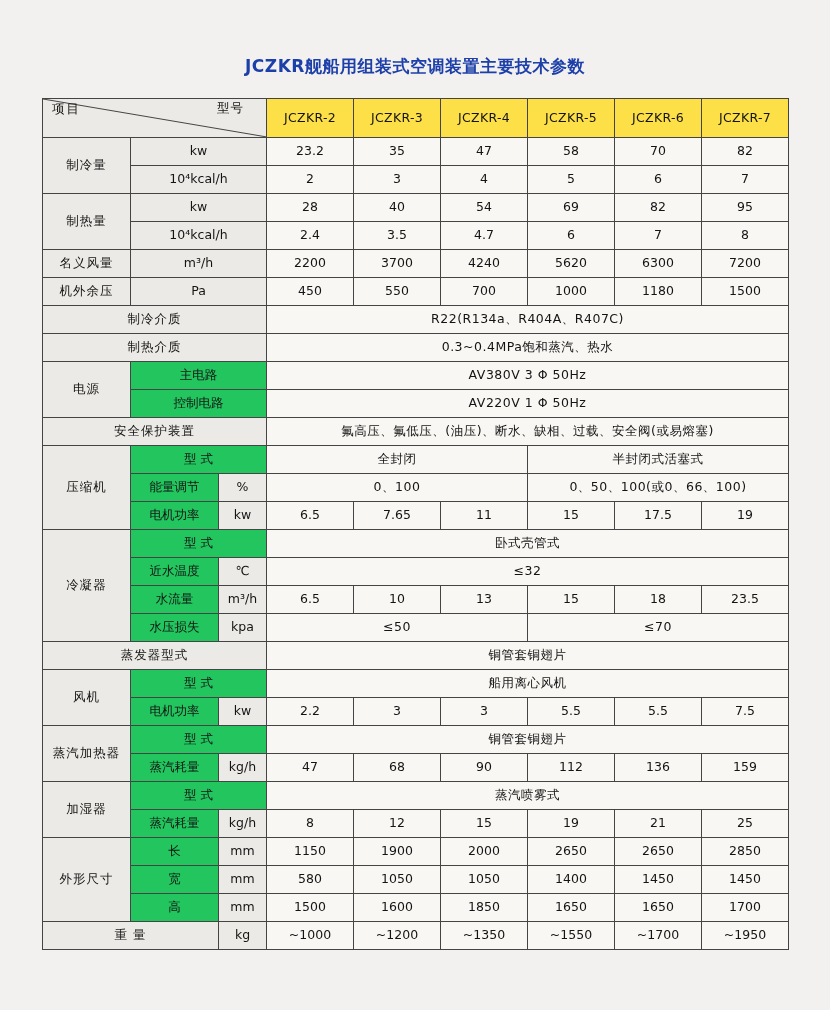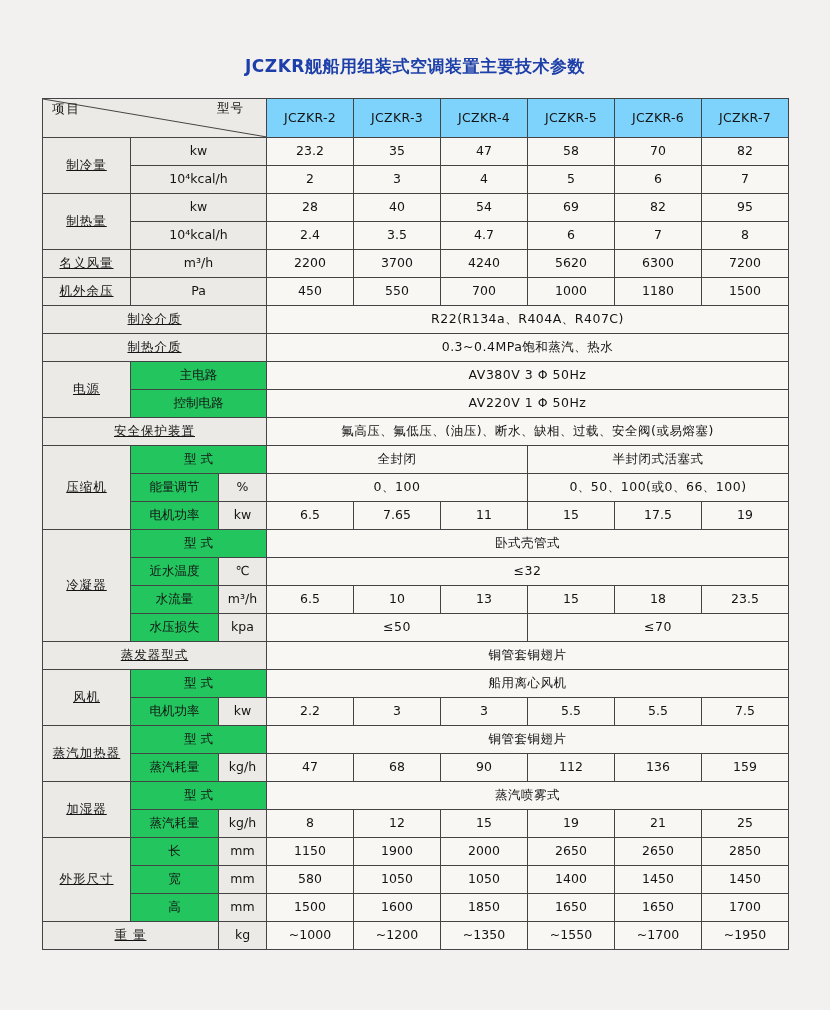--- a/index.html
+++ b/index.html
@@ -42,21 +42,20 @@
     text-align: center;
     vertical-align: middle;
     height: 27px;
     padding: 0 2px;
     line-height: 1.15;
     color: #141414;
   }
   td.lbl {
     background: #eceae6;
     letter-spacing: 1px;
-    text-decoration: underline;
   }
   td.lbl2 {
     background: #22c55e;
   }
   td.unit {
     background: #eceae6;
     font-size: 11.5px;
   }
   td.val {
     background: #f8f7f4;
@@ -84,21 +83,21 @@
     letter-spacing: 2px;
   }
   .corner .md {
     position: absolute;
     right: 22px;
     top: 2px;
     font-size: 12.5px;
     letter-spacing: 1px;
   }
   td.model {
-    background: #7dd3fc;
+    background: #fde047;
     font-size: 12.5px;
     height: 38px;
     letter-spacing: 0.3px;
   }
   .notes {
     margin-top: 14px;
     font-size: 12.5px;
     line-height: 1.75;
     color: #141414;
   }

